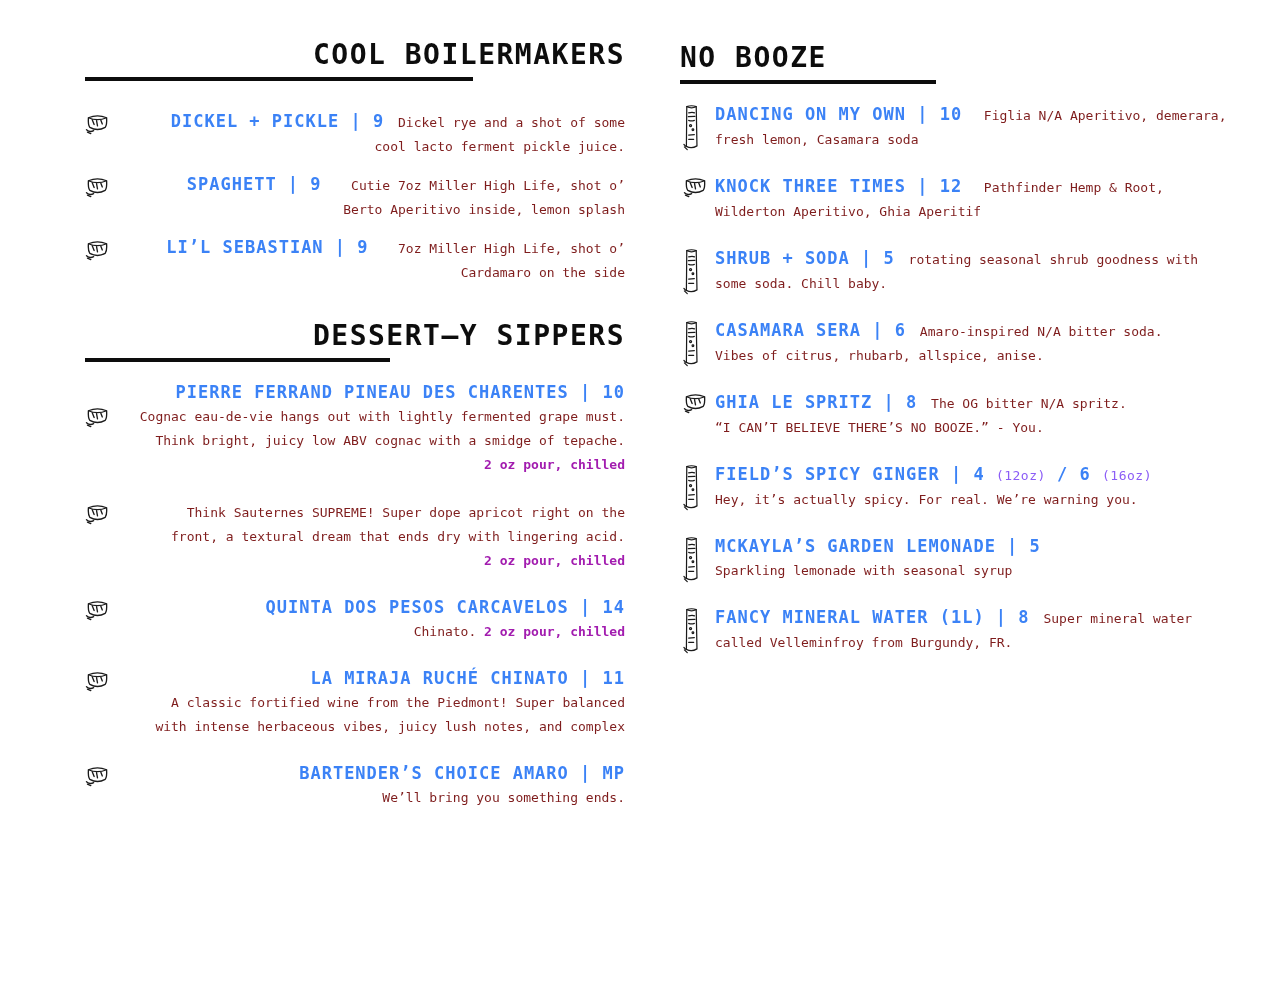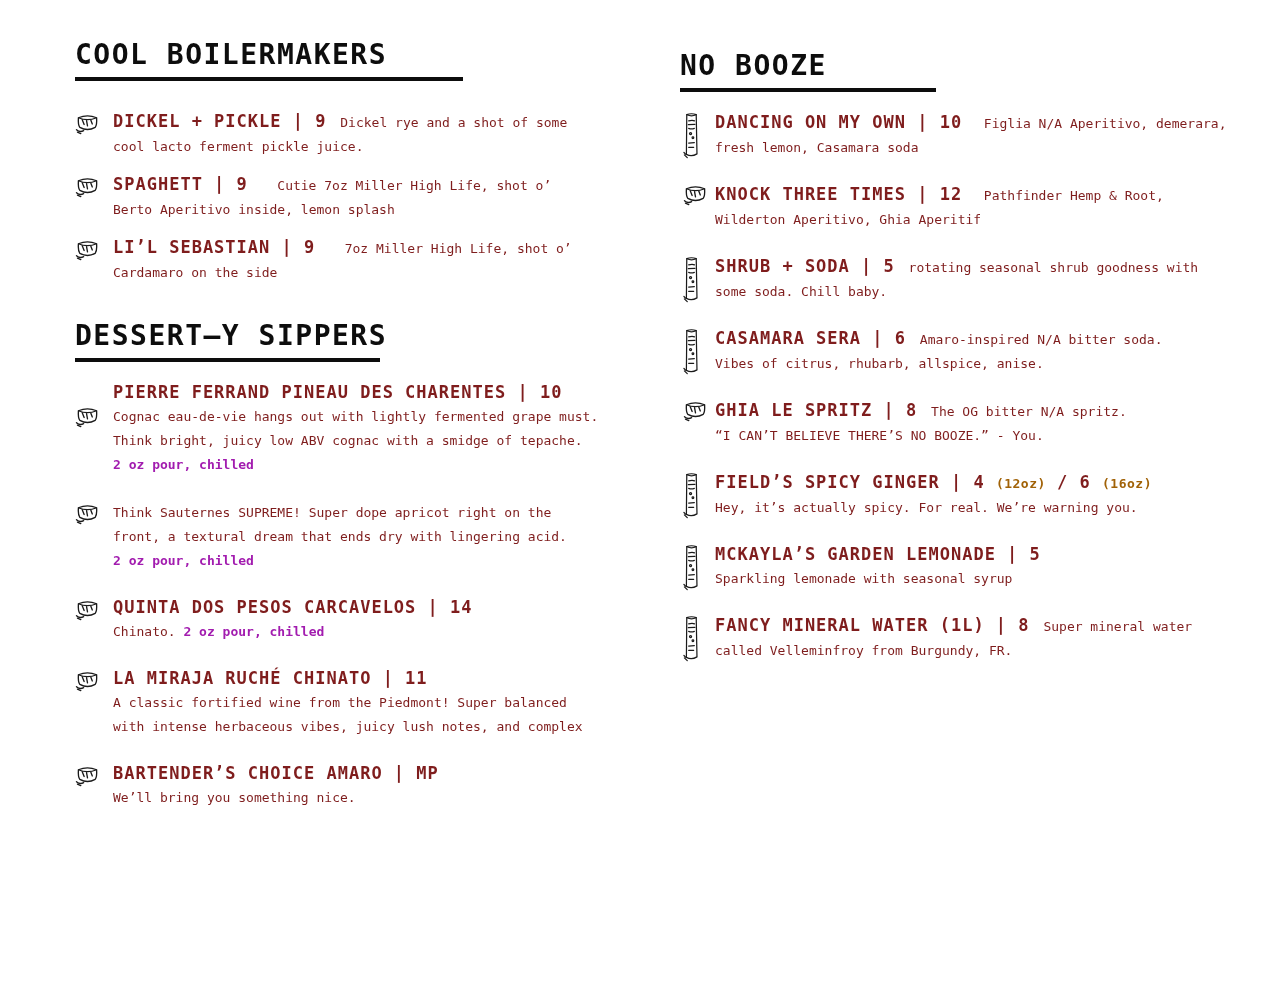--- a/index.html
+++ b/index.html
@@ -2,22 +2,22 @@
 <html><head>
 <meta charset="utf-8">
 <style>
   html,body{margin:0;padding:0;}
   body{
     width:1280px;height:990px;position:relative;overflow:hidden;
     background:#ffffff;color:#111;
     font-family:"DejaVu Sans Mono","Liberation Mono",monospace;
   }
   .menu-col{position:absolute;}
-  .col-left{left:75px;top:40px;width:540px;}
-  .col-right{left:680px;top:51px;width:570px;}
+  .col-left{left:85px;top:40px;width:540px;text-align:right;}
+  .col-right{left:680px;top:43px;width:570px;}
 
   .sec-head h2{
     margin:0;font-size:28px;line-height:30px;font-weight:700;
     letter-spacing:1.5px;color:#0d0d0d;white-space:pre;
   }
   .rule{height:4px;background:#0d0d0d;margin-top:7px;}
   .cool .rule{width:388px;}
   .dessert .rule{width:305px;}
   .nobooze .rule{width:256px;}
   .sec-head{margin-bottom:29px;}
@@ -27,22 +27,22 @@
   .item{position:relative;padding-left:38px;margin-bottom:15px;}
   .dessert-items .item{margin-bottom:24px;}
   .col-right .item{padding-left:35px;margin-bottom:24px;}
 
   .icon{position:absolute;left:0;top:2px;}
   .col-right .icon{left:3px;top:0;}
   .item.icon-mid .icon{top:24px;}
   .icon svg{display:block;}
 
   .line{white-space:pre;line-height:23px;}
-  .seg-h{font-weight:700;font-size:17px;letter-spacing:1px;color:#7f1d1d;}
-  .seg-hs{font-weight:700;font-size:13px;letter-spacing:0.5px;color:#a16207;}
+  .seg-h{font-weight:700;font-size:17px;letter-spacing:1px;color:#3b82f6;}
+  .seg-hs{font-weight:400;font-size:13px;letter-spacing:0.5px;color:#8b5cf6;}
   .seg-d{font-weight:400;font-size:13px;color:#7f1d1d;}
   .seg-db{font-weight:700;font-size:13px;color:#a21caf;}
   .seg-h + .seg-d{margin-left:6px;}
 
   .footer-note{
     position:absolute;left:309px;top:1004px;
     font-family:Liberation Serif, serif;font-size:20px;
     letter-spacing:0.2px;color:#1c1c1c;
   }
 </style>
@@ -213,21 +213,21 @@
       <path d="M7.5,8 L9.5,13"></path>
       <path d="M12,9 L13,14.5"></path>
       <path d="M16.5,8.5 L18,12.5"></path>
       <path d="M1.5,18.5 Q5,21.5 9,19.5"></path>
       <path d="M2.5,21 L6,22.5"></path>
     </g>
   </svg>
           </span>
         <div class="lines">
             <div class="line"><span class="seg-h">BARTENDER’S CHOICE AMARO | MP</span></div>
-            <div class="line"><span class="seg-d">We’ll bring you something nice.</span></div>
+            <div class="line"><span class="seg-d">We’ll bring you something ends.</span></div>
           </div>
       </div>
     </div>
 
   </section>
 
   <section class="menu-col col-right">
 
     <header class="sec-head nobooze">
       <h2>NO BOOZE</h2>

